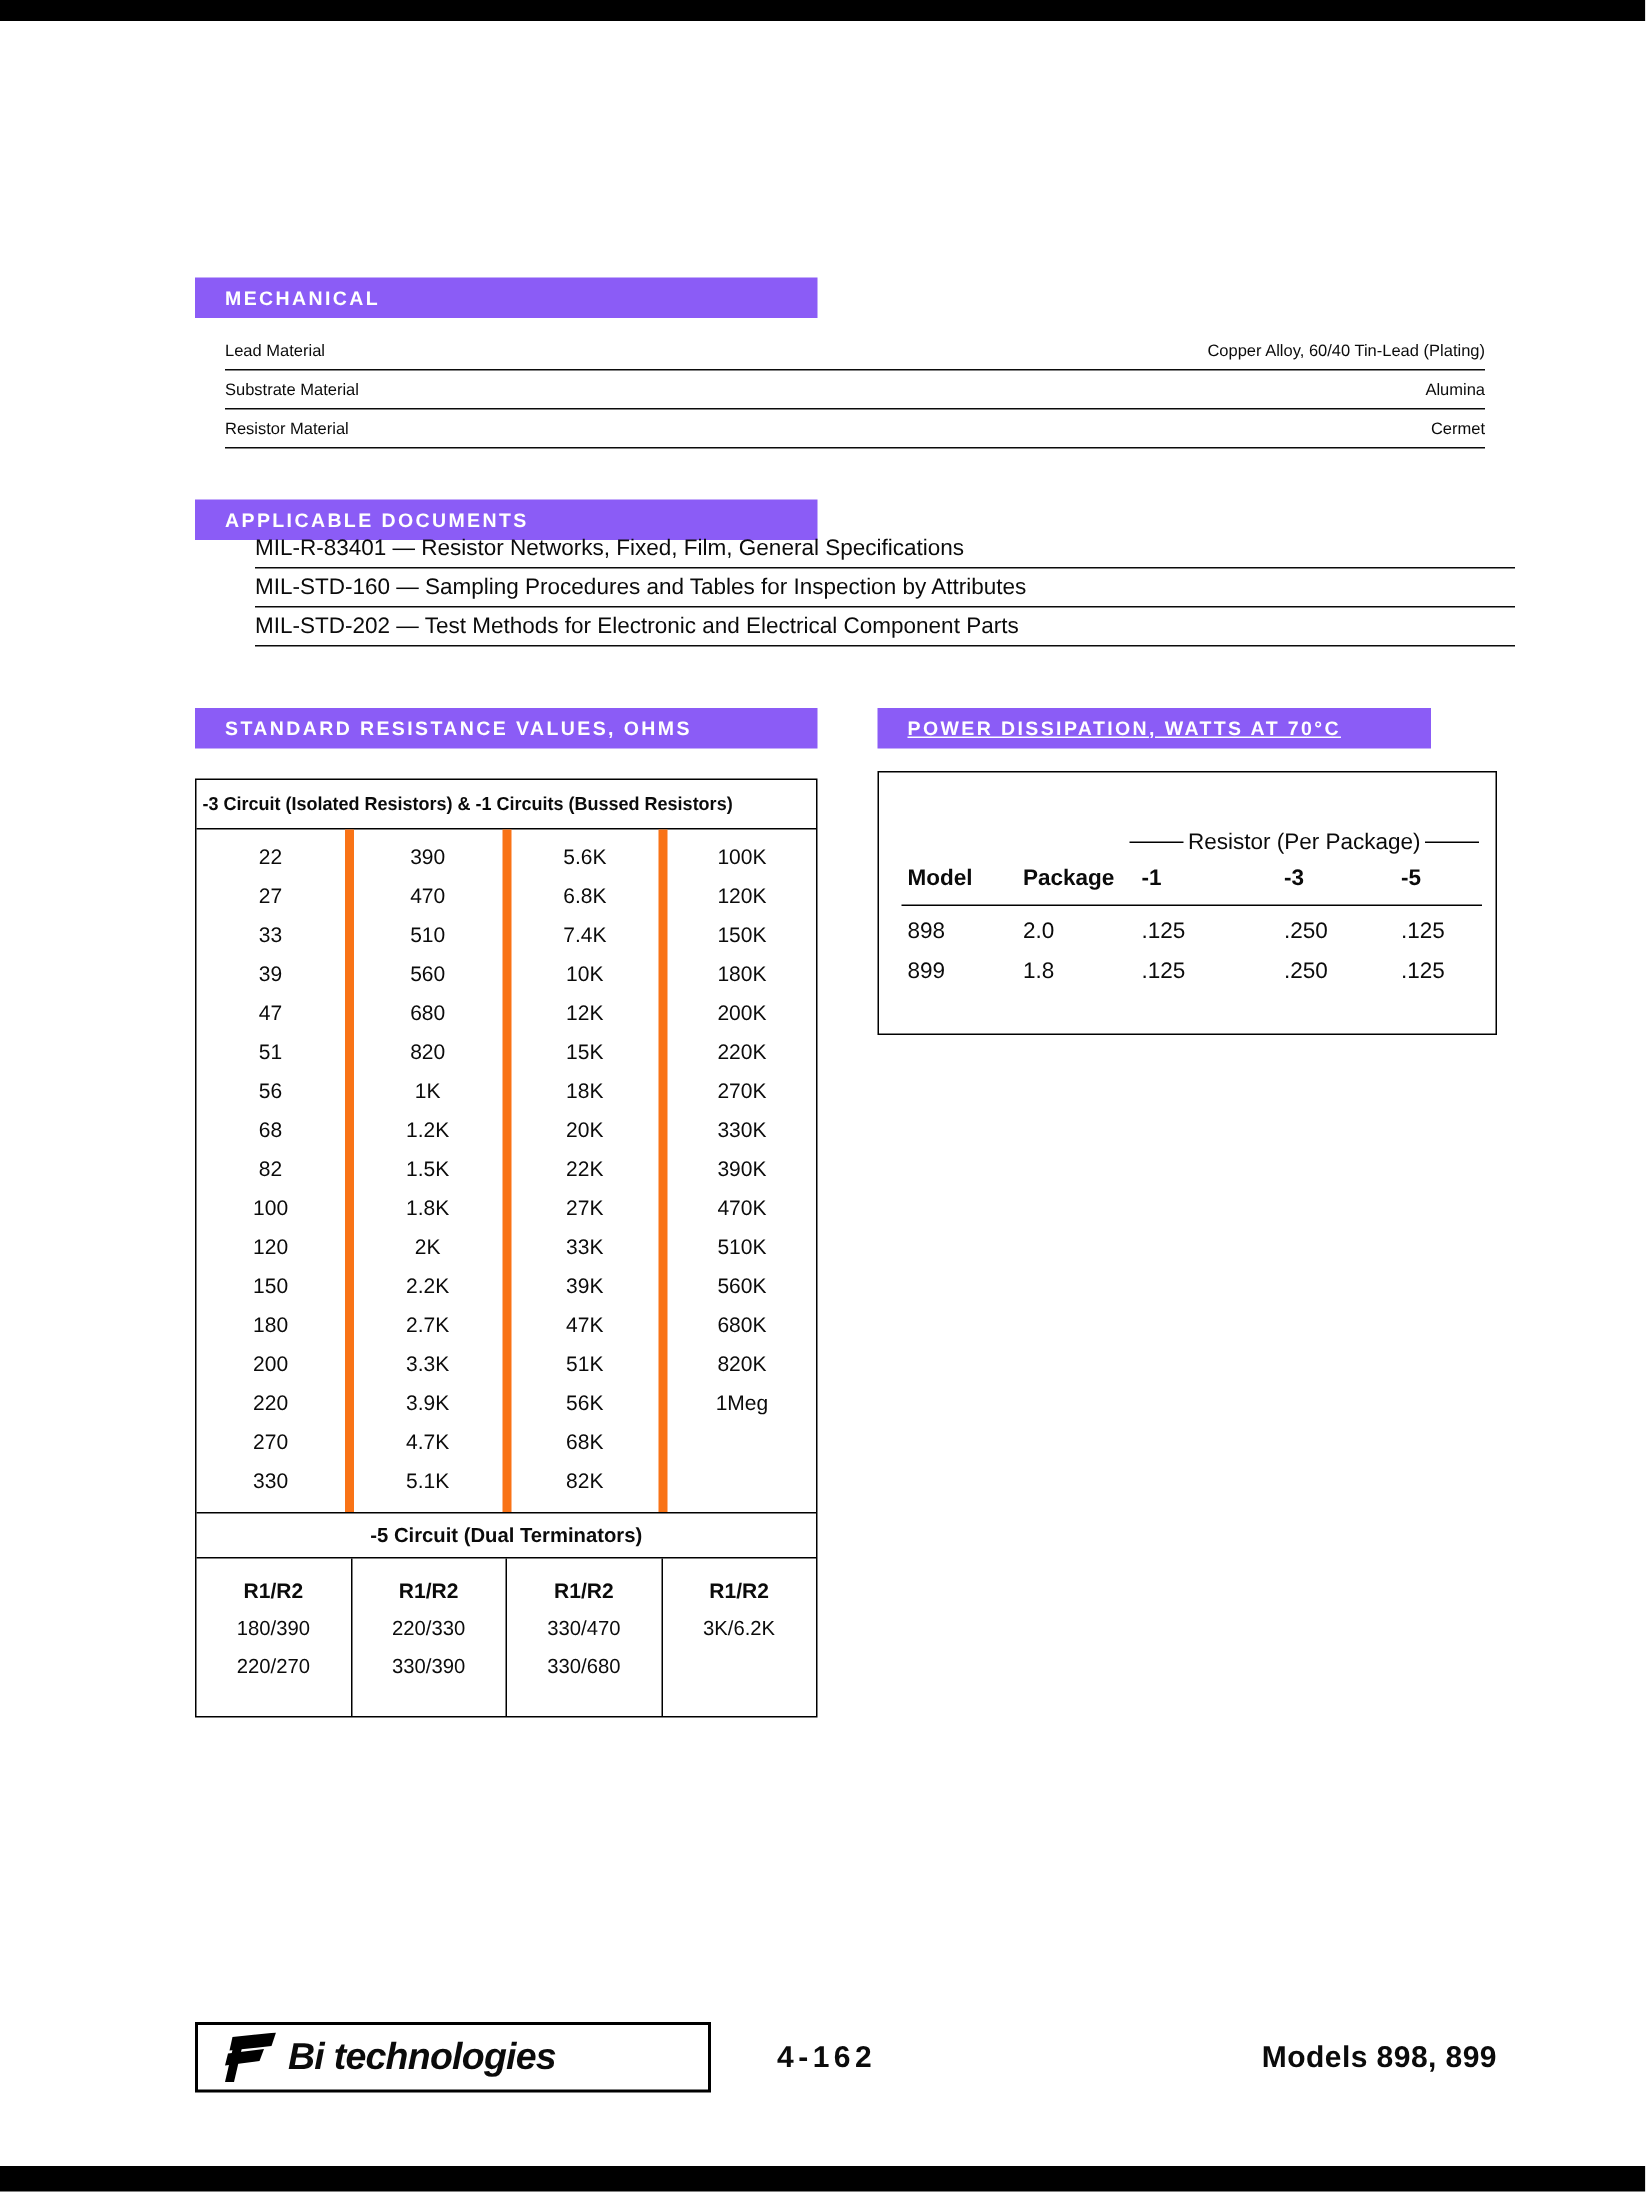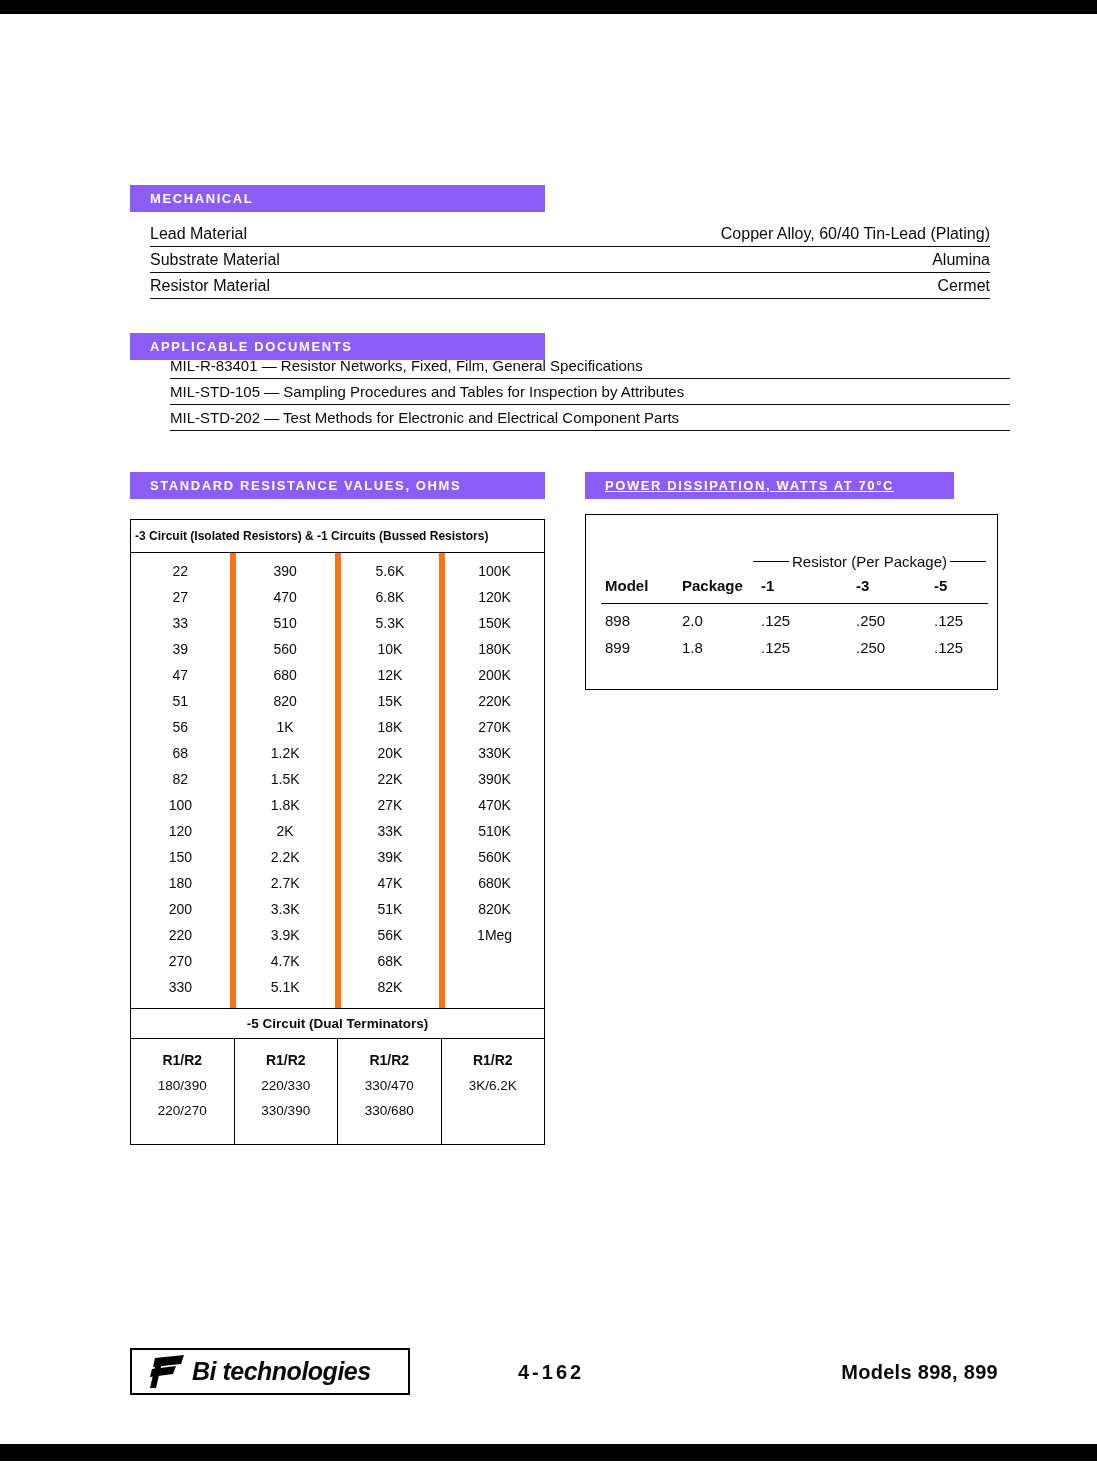--- a/index.html
+++ b/index.html
@@ -15,21 +15,21 @@
     font-weight:bold; font-size:13px; letter-spacing:1.6px; display:flex; align-items:center;
     padding-left:20px; white-space:nowrap; }
   .hdr-mech { left:130px; top:185px; width:415px; }
   .hdr-docs { left:130px; top:333px; width:415px; }
   .hdr-res  { left:130px; top:472px; width:415px;text-align:center; }
   .hdr-pow  { left:585px; top:472px; width:369px;text-decoration:underline; }
 
   .spec-rows { position:absolute; left:150px; top:221px; width:840px; }
   .docs-rows { position:absolute; left:150px; top:353px; width:840px;margin-left:20px; }
   .spec-row { display:flex; justify-content:space-between; height:26px; line-height:26px;
-    border-bottom:1.2px solid #0b0b0b; font-size:16px; }
+    border-bottom:1.2px solid #0b0b0b; font-size:11px; }
   .doc-row { height:26px; line-height:26px; border-bottom:1.2px solid #0b0b0b; font-size:15px; }
 
   
   .res-table { position:absolute; left:130px; top:519px; width:415px; height:626px;
     border:1.5px solid #000; display:flex; flex-direction:column; }
   .res-title { height:33px; border-bottom:1.5px solid #000; display:flex; align-items:center; padding:0 4px; }
   .res-title span { display:inline-block; white-space:nowrap; font-weight:bold; font-size:12.5px;
     transform:scaleX(0.96); transform-origin:0 50%; }
   .res-grid { display:flex; align-items:stretch; }
   .res-col { flex:1; text-align:center; padding:5px 0 8px; }
@@ -48,21 +48,21 @@
   .rpc { position:absolute; left:167px; top:38px; width:233px; display:flex; align-items:center; font-size:15px; }
   .rpc-line { flex:1; height:0; border-top:1.5px solid #000; }
   .rpc-text { padding:0 3px; white-space:nowrap; }
   .p-row { display:grid; grid-template-columns:77px 79px 95px 78px 1fr; }
   .p-head-row { position:absolute; left:19px; right:6px; top:62px; font-weight:bold; font-size:15px; }
   .p-rule { position:absolute; left:15px; top:88px; width:387px; border-top:1.5px solid #000; }
   .p-rows { position:absolute; left:19px; right:6px; top:92px; font-size:15px; }
   .p-rows .p-row { height:27px; line-height:27px; }
 
   
-  .logo-box { position:absolute; left:130px; top:1348px; width:280px; height:47px;
+  .logo-box { position:absolute; left:130px; top:1348px; width:344px; height:47px;
     border:2.5px solid #000; display:flex; align-items:center; padding-left:8px; background:#fff; }
   .logo-box svg { flex:0 0 auto; margin-right:6px; }
   .brand { font-weight:bold; font-style:italic; font-size:25px; letter-spacing:-0.5px; white-space:nowrap; }
   .page-num { position:absolute; left:518px; top:1361px; font-weight:bold; font-size:20px; letter-spacing:3px; }
   .models { position:absolute; right:99px; top:1361px; font-weight:bold; font-size:20px; letter-spacing:0.3px; }
 </style>
 </head>
 <body>
 
 <div class="page">
@@ -85,21 +85,21 @@
       <span>Resistor Material</span>
       <span>Cermet</span>
     </div>
   </div>
 
   <div class="section-header hdr-docs">
     <span>APPLICABLE DOCUMENTS</span>
   </div>
   <div class="docs-rows">
     <div class="doc-row">MIL-R-83401 — Resistor Networks, Fixed, Film, General Specifications</div>
-    <div class="doc-row">MIL-STD-105 — Sampling Procedures and Tables for Inspection by Attributes</div>
+    <div class="doc-row">MIL-STD-160 — Sampling Procedures and Tables for Inspection by Attributes</div>
     <div class="doc-row">MIL-STD-202 — Test Methods for Electronic and Electrical Component Parts</div>
   </div>
 
   <div class="section-header hdr-res">
     <span>STANDARD RESISTANCE VALUES, OHMS</span>
   </div>
   <div class="res-table">
     <div class="res-title">
       <span>-3 Circuit (Isolated Resistors) &amp; -1 Circuits (Bussed Resistors)</span>
     </div>
@@ -138,21 +138,21 @@
           <div class="cell">2.2K</div>
           <div class="cell">2.7K</div>
           <div class="cell">3.3K</div>
           <div class="cell">3.9K</div>
           <div class="cell">4.7K</div>
           <div class="cell">5.1K</div>
         </div>
       <div class="res-col">
           <div class="cell">5.6K</div>
           <div class="cell">6.8K</div>
-          <div class="cell">5.3K</div>
+          <div class="cell">7.4K</div>
           <div class="cell">10K</div>
           <div class="cell">12K</div>
           <div class="cell">15K</div>
           <div class="cell">18K</div>
           <div class="cell">20K</div>
           <div class="cell">22K</div>
           <div class="cell">27K</div>
           <div class="cell">33K</div>
           <div class="cell">39K</div>
           <div class="cell">47K</div>

